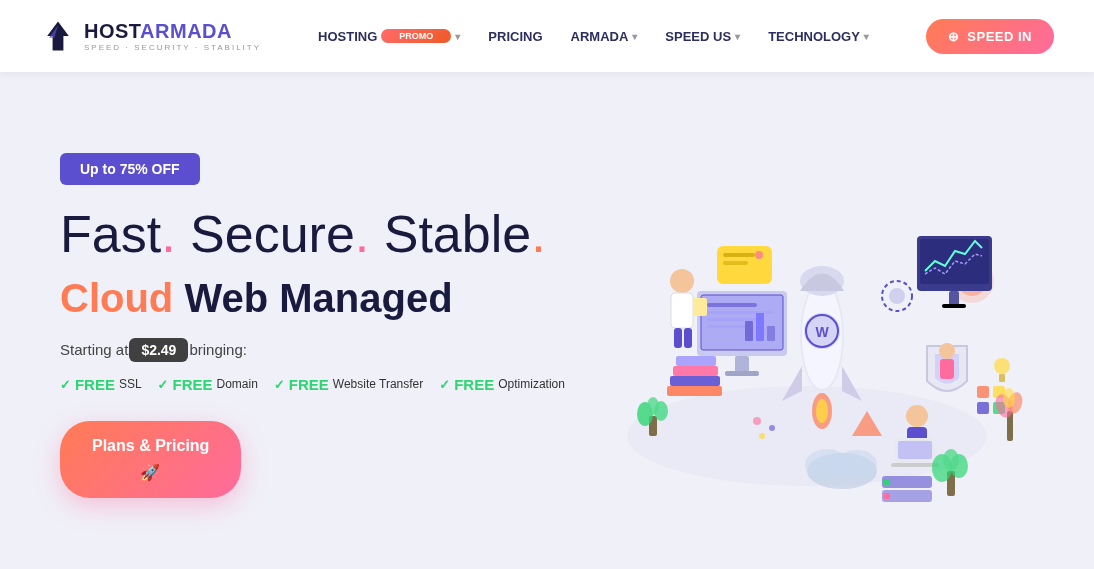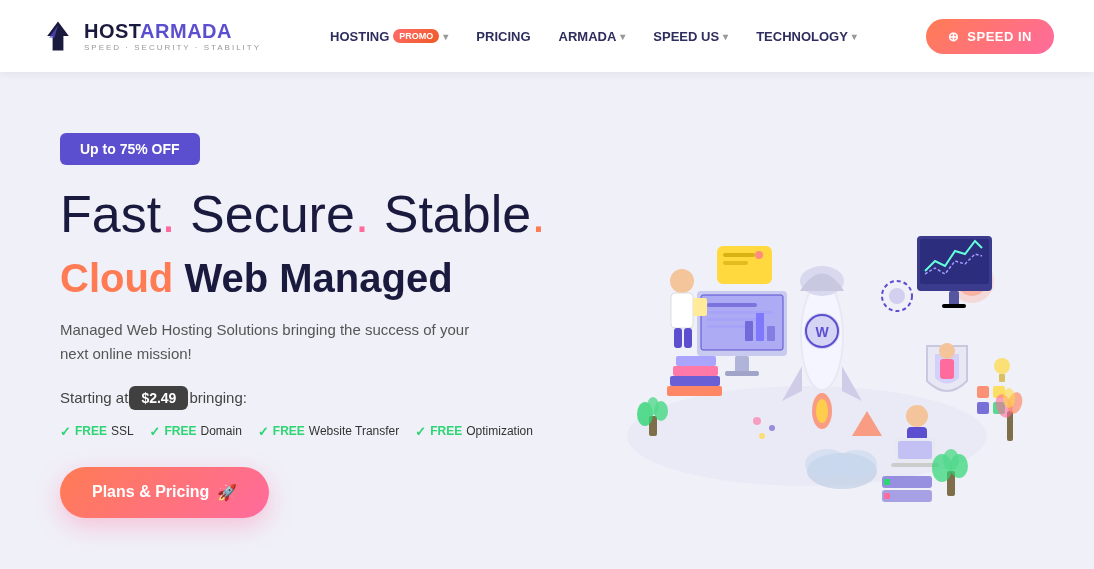--- a/index.html
+++ b/index.html
@@ -65,21 +65,21 @@
       color: #2d2d5e;
       cursor: pointer;
       border-radius: 4px;
       text-decoration: none;
     }
     .promo-badge {
       background: linear-gradient(135deg, #ff6b6b, #ee5a24);
       color: #fff;
       font-size: 9px;
       font-weight: 700;
-      padding: 2px 6px;
+      padding: 2px 18px;
       border-radius: 10px;
       text-transform: uppercase;
     }
     .nav-arrow {
       font-size: 10px;
       color: #999;
     }
     .signin-btn {
       display: flex;
       align-items: center;
@@ -173,35 +173,36 @@
       color: #333;
     }
     .check-green {
       color: #2ed573;
       font-weight: 700;
       font-size: 13px;
     }
     .free-label {
       color: #2ed573;
       font-weight: 700;
-      font-size: 12px;
+      font-size: 15px;
     }
     .cta-btn {
       display: inline-flex;
       align-items: center;
       gap: 8px;
       background: linear-gradient(135deg, #ff7b54, #ff6b9d);
       color: #fff;
       border: none;
       border-radius: 30px;
       padding: 16px 32px;
       font-size: 16px;
       font-weight: 700;
       cursor: pointer;
       box-shadow: 0 8px 24px rgba(255,107,157,0.35);
+      flex-direction: column;
     }
 
     
     .hero-right {
       flex: 1;
       display: flex;
       justify-content: center;
       align-items: center;
       position: relative;
       height: 100%;
@@ -268,21 +269,20 @@
   <div class="hero-left">
     <div class="discount-badge">Up to 75% OFF</div>
 
     <div class="hero-title">
       Fast<span class="dot-pink">.</span> Secure<span class="dot-pink">.</span> Stable<span class="dot-orange">.</span>
     </div>
     <div class="hero-title-line2">
       <span class="cloud">Cloud</span><span class="rest"> Web Managed</span>
     </div>
 
-    <p class="hero-subtitle">Managed Web Hosting Solutions bringing the success of your next online mission!</p>
 
     <div class="starting-row">
       <span>Starting at</span>
       <span class="price-badge">$2.49</span>
       <span>bringing:</span>
     </div>
 
     <div class="free-items">
       <div class="free-item">
         <span class="check-green">✓</span>

